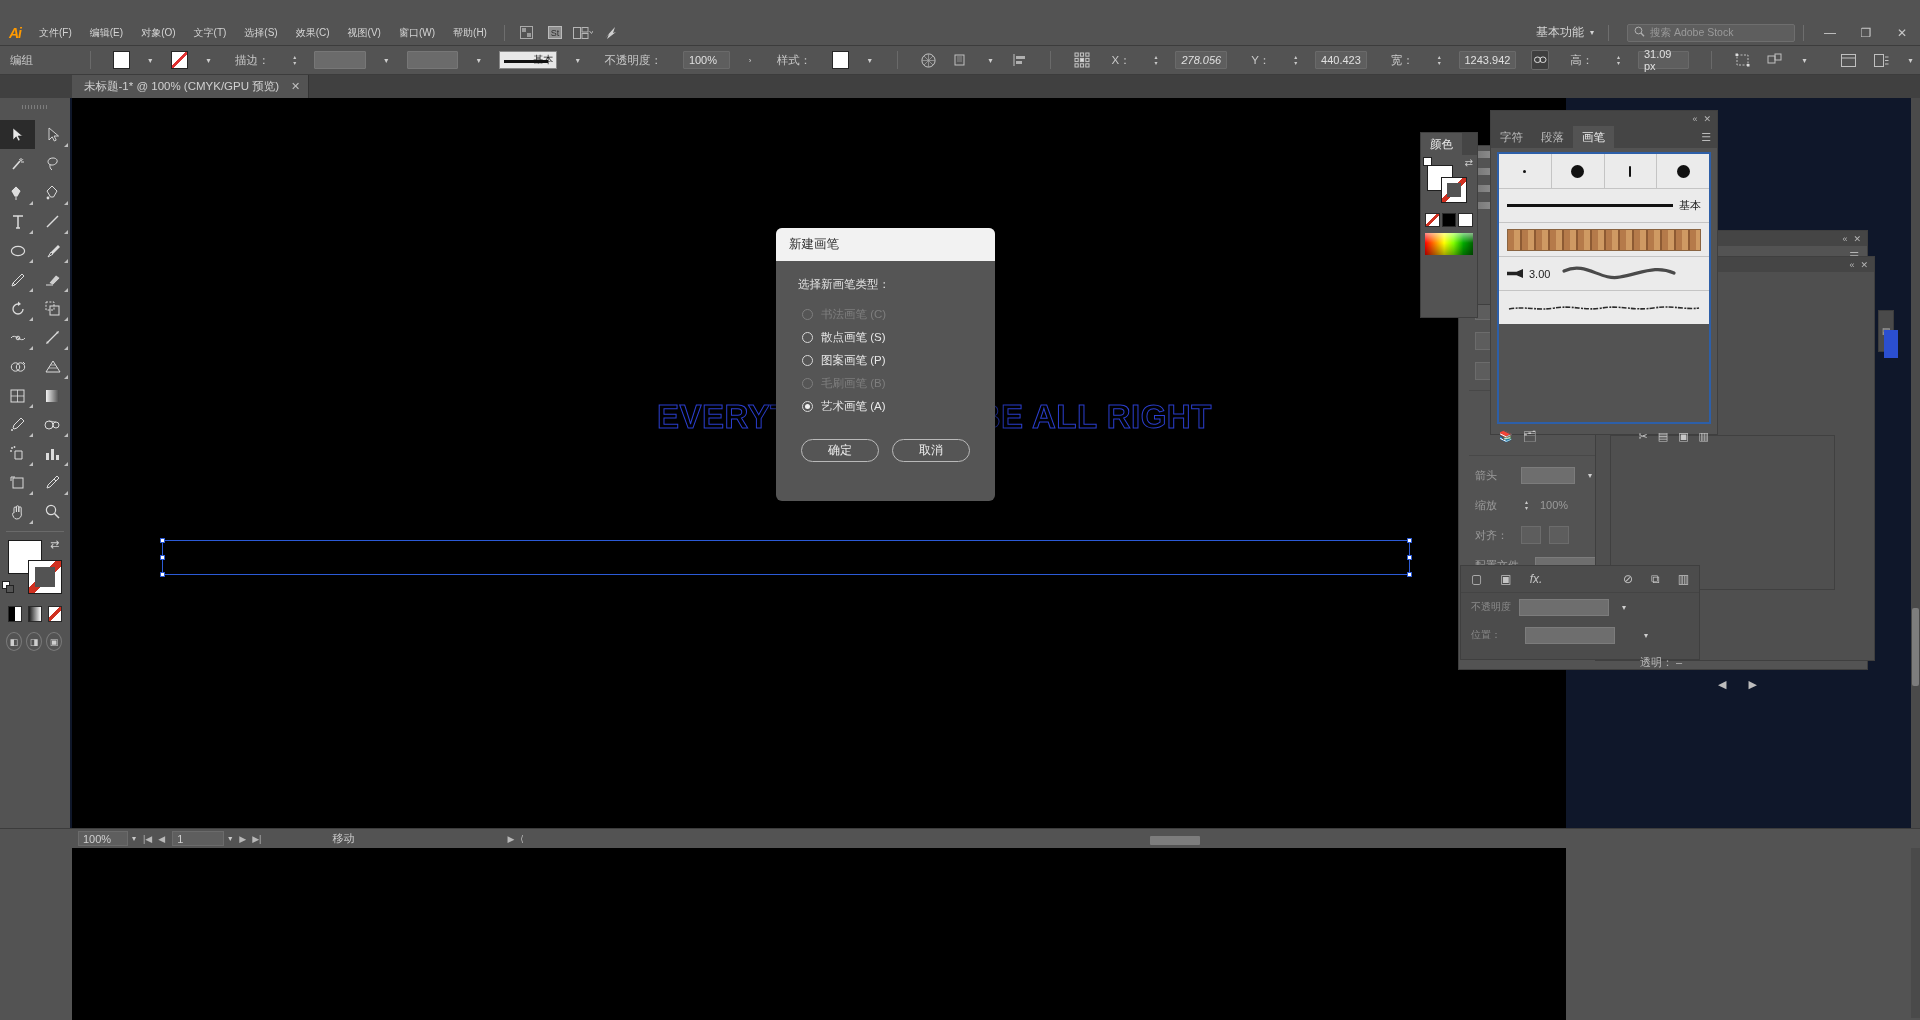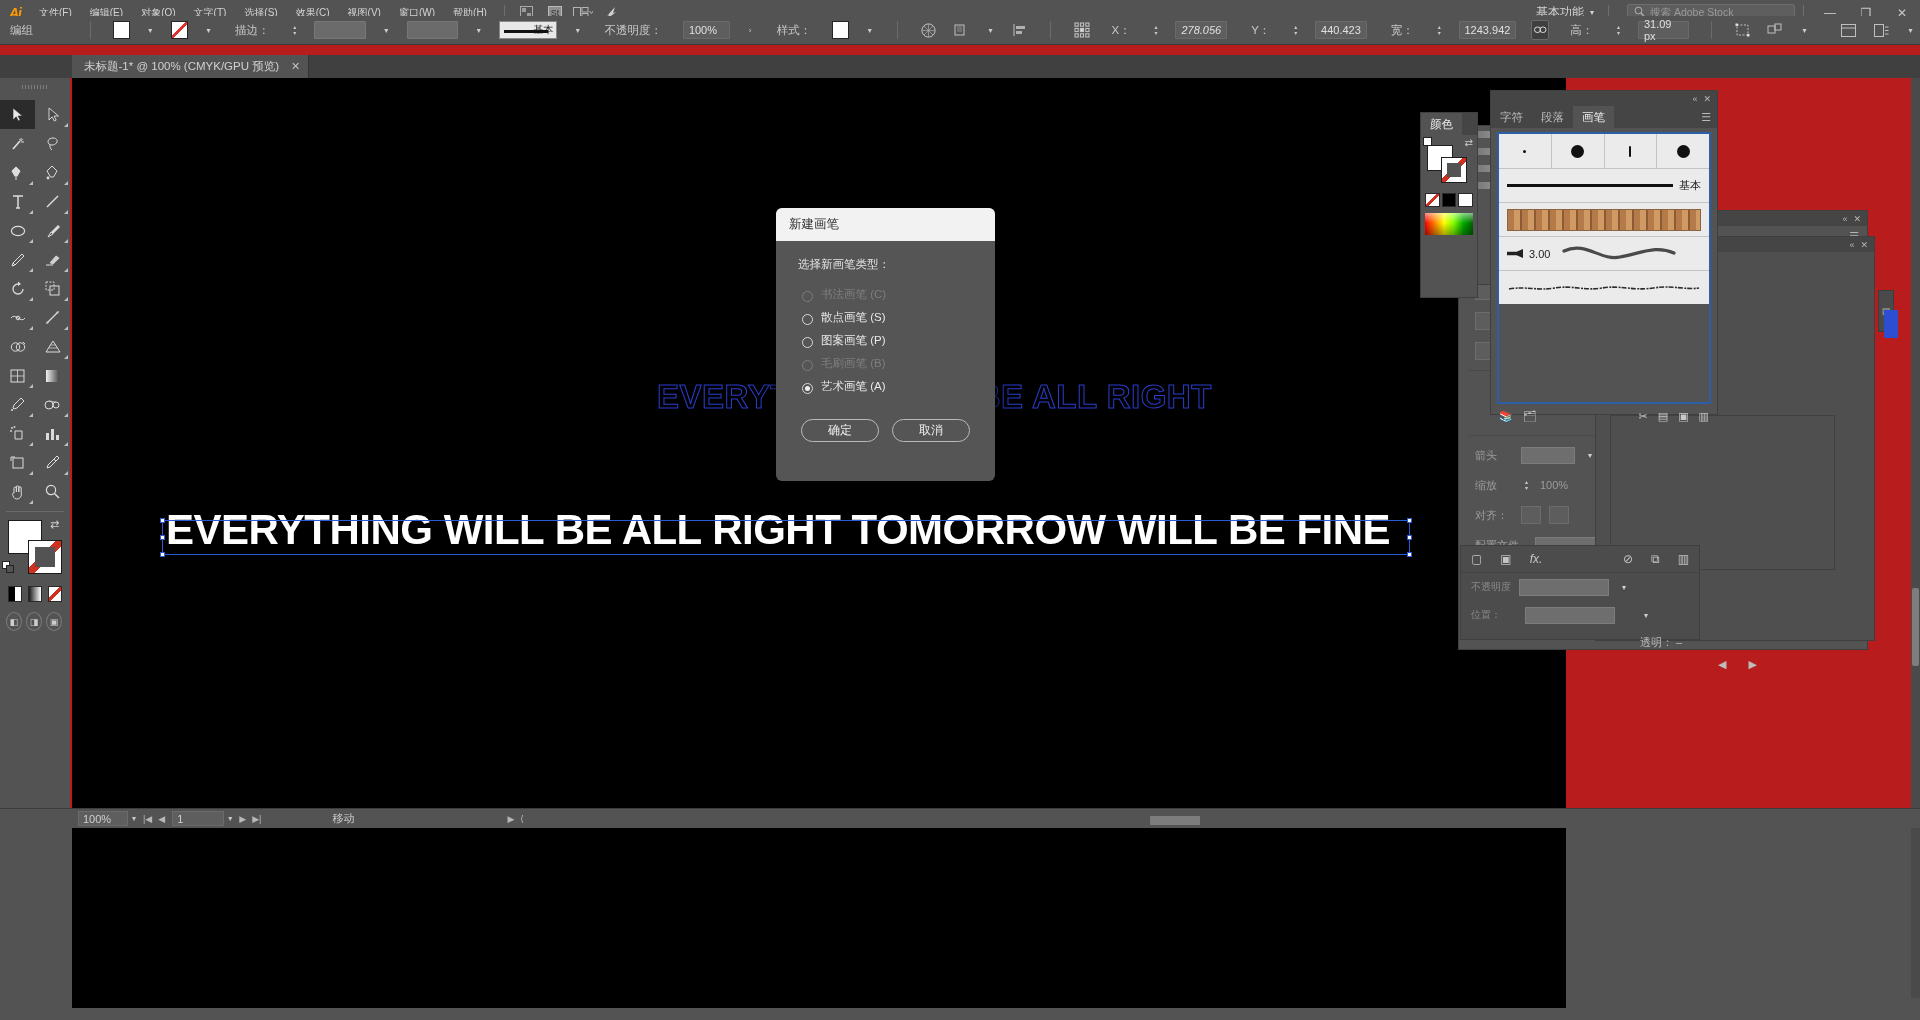--- a/index.html
+++ b/index.html
@@ -2,21 +2,21 @@
 <html><head>
 <meta charset="utf-8">
 <style>
   * { box-sizing: border-box; margin: 0; padding: 0; }
   html, body {
     width: 1920px; height: 1020px; overflow: hidden;
     background: #535353;
     font-family: "Liberation Sans", "DejaVu Sans", sans-serif;
     -webkit-font-smoothing: antialiased;
   }
-  .app { position: relative; width: 1920px; height: 828px; background: #b91c1c; }
+  .app { position: relative; width: 1920px; height: 828px; background: #0f172a; margin-top: 20px; }
 
   
   .menubar {
     position: absolute; left: 0; top: 0; width: 1920px; height: 26px;
     background: #535353; display: flex; align-items: center;
     border-bottom: 1px solid #3c3c3c;
   }
   .ai-logo {
     width: 30px; height: 26px; display: flex; align-items: center; justify-content: center;
     color: #ff9a00; font-weight: bold; font-size: 14px; font-style: italic;
@@ -40,21 +40,21 @@
     border-radius: 2px; display: flex; align-items: center; gap: 5px;
     padding: 0 6px; margin-left: 10px; font-size: 10.5px; color: #9a9a9a;
   }
   .win-btn {
     width: 36px; height: 26px; display: flex; align-items: center; justify-content: center;
     color: #c8c8c8; font-size: 12px;
   }
 
   
   .controlbar {
-    position: absolute; left: 0; top: 16px; width: 1920px; height: 29px;
+    position: absolute; left: 0; top: 26px; width: 1920px; height: 29px;
     background: #535353; border-bottom: 1px solid #3c3c3c;
     display: flex; align-items: center; padding: 0 4px; gap: 15px;
   }
   .cb-label { font-size: 11.5px; color: #c9c9c9; padding: 0 6px; white-space: nowrap; }
   .cb-sep { width: 1px; height: 18px; background: #6a6a6a; margin: 0 7px; }
   .swatch {
     width: 21px; height: 18px; border: 1px solid #262626; background: #fff;
   }
   .swatch.none {
     background: linear-gradient(135deg,#fff 0%,#fff 44%,#e03030 44%,#e03030 56%,#fff 56%,#fff 100%);
@@ -197,21 +197,21 @@
     background: #555; border-radius: 6px; overflow: hidden;
     box-shadow: 0 4px 18px rgba(0,0,0,0.6);
   }
   .dlg-title {
     height: 33px; background: #f2f2f2; display: flex; align-items: center;
     padding: 0 13px; font-size: 12.5px; color: #2e2e2e;
   }
   .dlg-body { padding: 16px 0 0 0; }
   .dlg-sub { font-size: 11.5px; color: #e2e2e2; padding: 0 0 11px 22px; }
   .radio-row {
-    display: flex; align-items: flex-end; gap: 8px; padding: 4px 0 4px 26px;
+    display: flex; align-items: center; gap: 8px; padding: 4px 0 4px 26px;
     font-size: 11.5px; color: #e8e8e8;
   }
   .radio-row.disabled { color: #7e7e7e; }
   .radio {
     width: 11px; height: 11px; border-radius: 50%; border: 1.5px solid #d8d8d8;
     background: transparent; flex: 0 0 auto; position: relative;
   }
   .radio-row.disabled .radio { border-color: #7e7e7e; }
   .radio.on::after {
     content:''; position: absolute; left: 2px; top: 2px; width: 5px; height: 5px;
@@ -744,21 +744,20 @@
 
     <div class="screenbar">
       <div class="sm-btn">◧</div>
       <div class="sm-btn">◨</div>
       <div class="sm-btn">▣</div>
     </div>
   </div>
 
   <div class="canvas">
     <div class="outline-text">EVERYTHING WILL BE ALL RIGHT</div>
-    <div class="art-text main">EVERYTHING WILL BE ALL RIGHT TOMORROW WILL BE FINE</div>
     <div class="selbox"></div>
     <div class="anchor" style="left:88px; top:440px;"></div>
     <div class="anchor" style="left:88px; top:457px;"></div>
     <div class="anchor" style="left:88px; top:474px;"></div>
     <div class="anchor" style="left:1335px; top:440px;"></div>
     <div class="anchor" style="left:1335px; top:457px;"></div>
     <div class="anchor" style="left:1335px; top:474px;"></div>
   </div>
 
   <div class="panel" id="rightPanelA">

